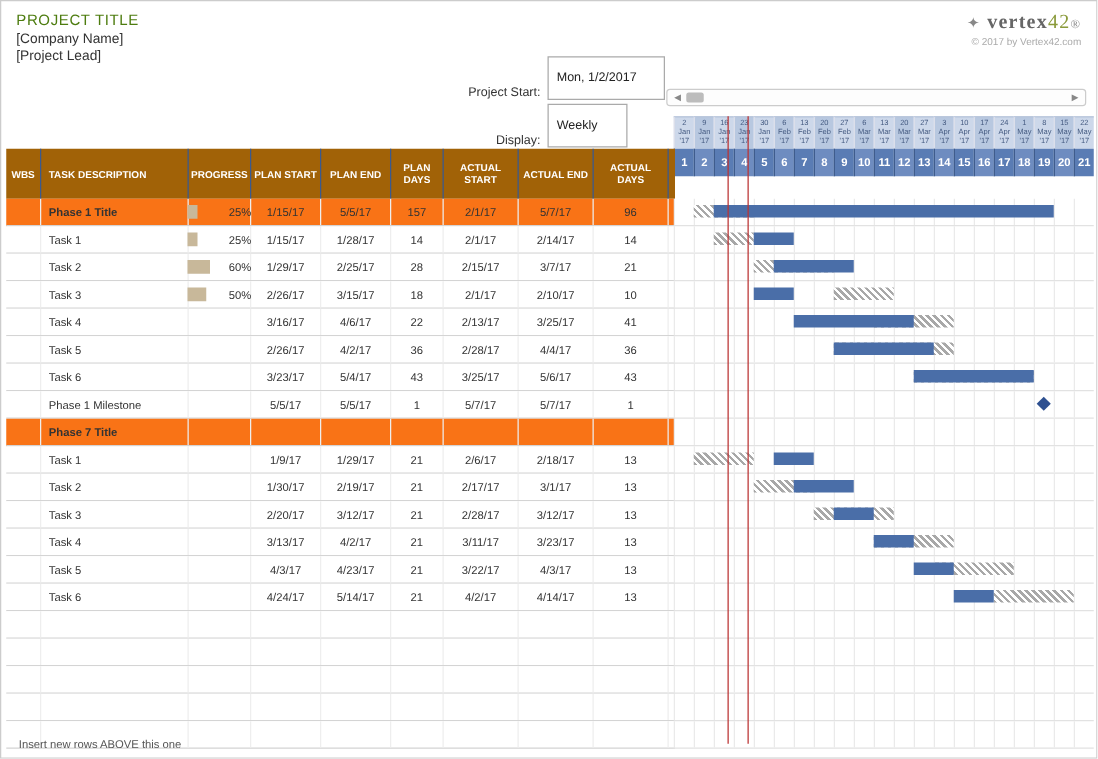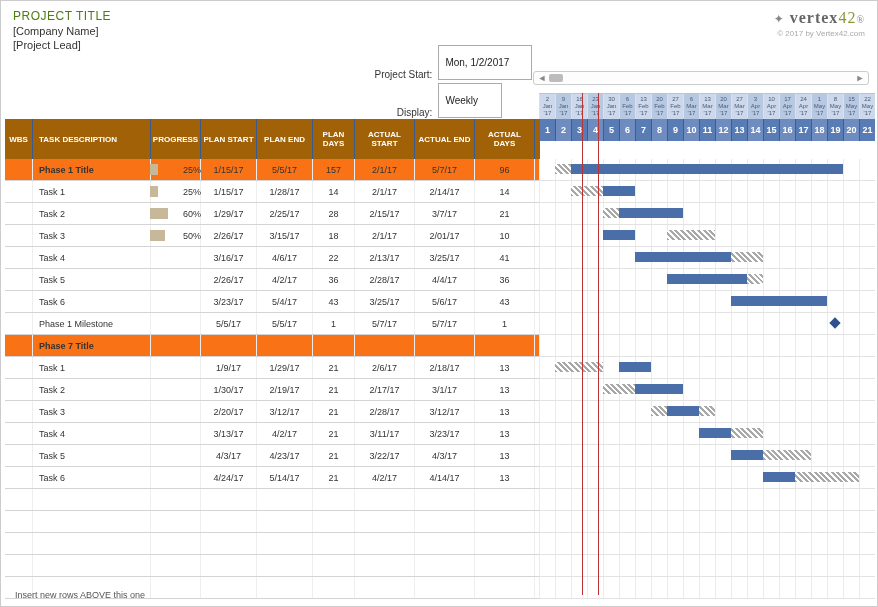--- a/index.html
+++ b/index.html
@@ -219,21 +219,21 @@
               <div class="progbar">
                 <div class="fill" style="width:15px"></div>
               </div>
               <span class="prog-val">50%</span>
             </div>
           </div>
           <div class="c-ps">2/26/17</div>
           <div class="c-pe">3/15/17</div>
           <div class="c-pd">18</div>
           <div class="c-as">2/1/17</div>
-          <div class="c-ae">2/01/17</div>
+          <div class="c-ae">2/10/17</div>
           <div class="c-ad">10</div>
         </div>
         <div class="row">
           <div class="c-wbs"></div>
           <div class="c-desc">Task 4</div>
           <div class="c-prog"></div>
           <div class="c-ps">3/16/17</div>
           <div class="c-pe">4/6/17</div>
           <div class="c-pd">22</div>
           <div class="c-as">2/13/17</div>

